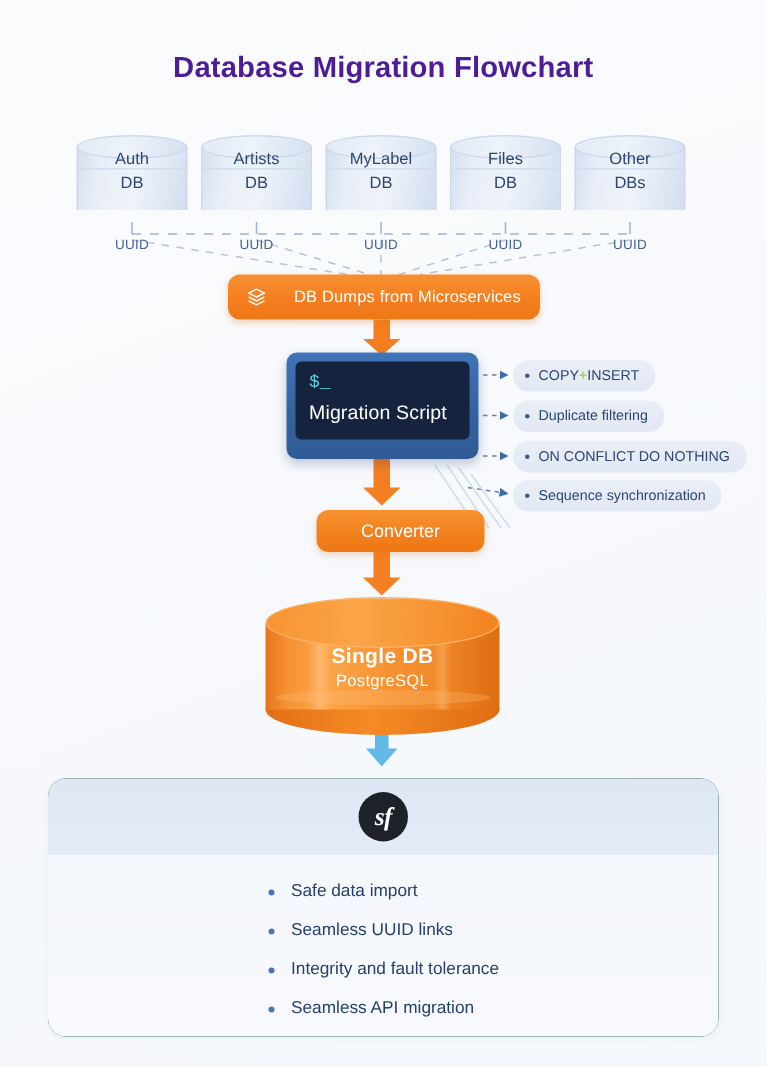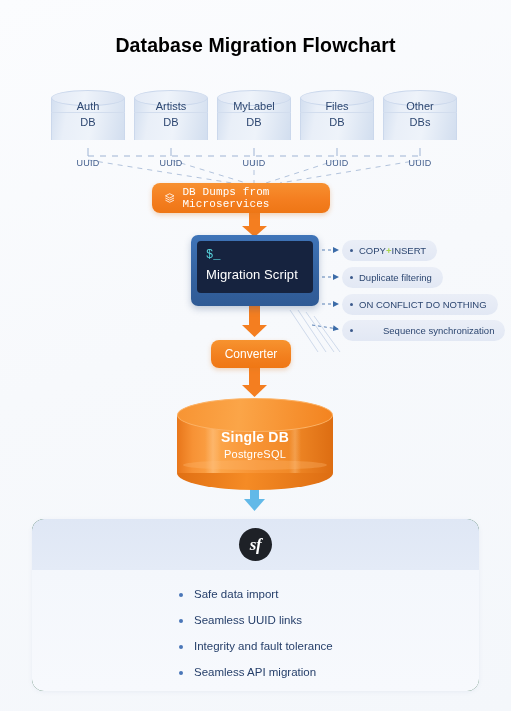--- a/index.html
+++ b/index.html
@@ -22,21 +22,21 @@
 
   
   .title {
     position: absolute;
     left: 0;
     top: 34px;
     width: 511px;
     text-align: center;
     font-size: 19.5px;
     font-weight: bold;
-    color: #000000;
+    color: #4c1d95;
     letter-spacing: 0.1px;
   }
 
   
   #wires {
     position: absolute;
     left: 0; top: 0;
     width: 511px; height: 711px;
     pointer-events: none;
   }
@@ -107,31 +107,30 @@
   .uuid {
     color: #46618f;
     letter-spacing: 0.2px;
   }
 
   
   .dumps {
     position: absolute;
     left: 152px;
     top: 183px;
-    width: 178px;
+    width: 208px;
     height: 30px;
     border-radius: 8px;
     background: linear-gradient(180deg, #f79030 0%, #f47e20 55%, #ee7615 100%);
     box-shadow: 0 2px 5px rgba(220,120,30,0.30);
     display: flex;
     align-items: center;
-    gap: 7px;
+    gap: 18px;
     padding-left: 12px;
     box-sizing: border-box;
-    font-family: Liberation Mono, monospace;
   }
   .dumps .dumps-label {
     color: #ffffff;
     font-size: 11px;
     letter-spacing: 0.1px;
   }
 
   
   .term {
     position: absolute;
@@ -189,21 +188,21 @@
     margin-right: 6px;
     flex: 0 0 auto;
   }
   .plus { color: #a8d64e; font-weight: bold; }
 
   
   .converter {
     position: absolute;
     left: 211px;
     top: 340px;
-    width: 80px;
+    width: 112px;
     height: 28px;
     border-radius: 8px;
     background: linear-gradient(180deg, #f7932f 0%, #f27f1e 60%, #ef7714 100%);
     box-shadow: 0 2px 5px rgba(220,120,30,0.28);
     color: #fff;
     font-size: 12px;
     display: flex;
     align-items: center;
     justify-content: center;
   }
@@ -467,21 +466,21 @@
   <div class="pill" style="top:240px;">
     <span class="dot"></span>
     <span>COPY </span>
       <span class="plus">+</span>
       <span> INSERT</span>
   </div>
   <div class="pill" style="top:294px;">
     <span class="dot"></span>
     <span>ON CONFLICT DO NOTHING</span>
   </div>
-  <div class="pill" style="top:320px;gap:24px;">
+  <div class="pill" style="top:320px;">
     <span class="dot"></span>
     <span>Sequence synchronization</span>
   </div>
 
   <div class="converter">
     <span>Converter</span>
   </div>
 
   <div class="bigdb">
     <div class="b-bottom"></div>

